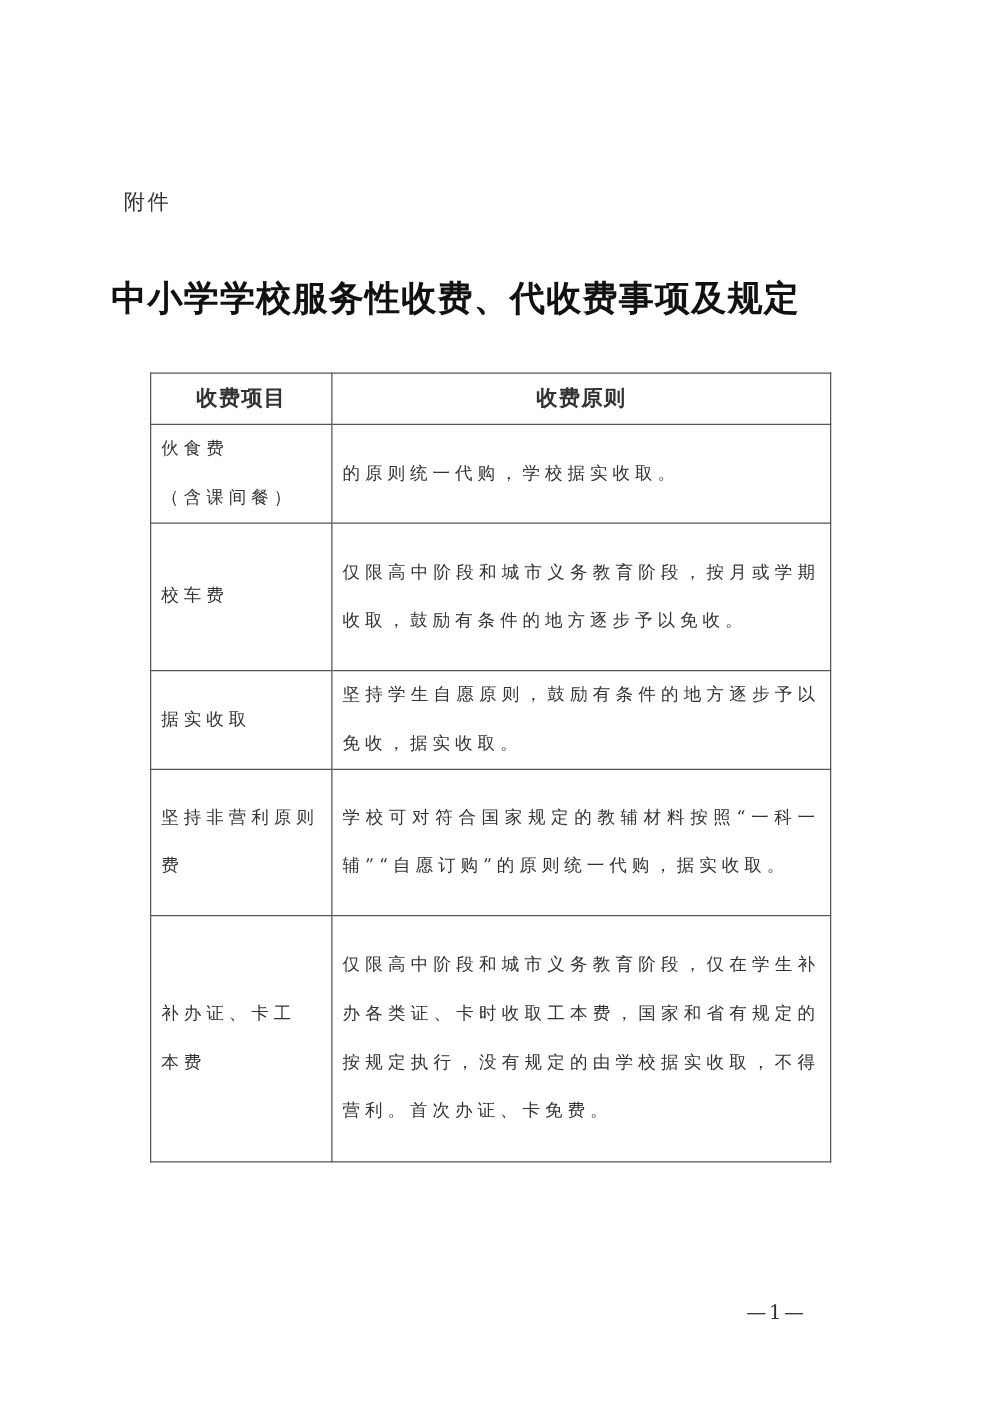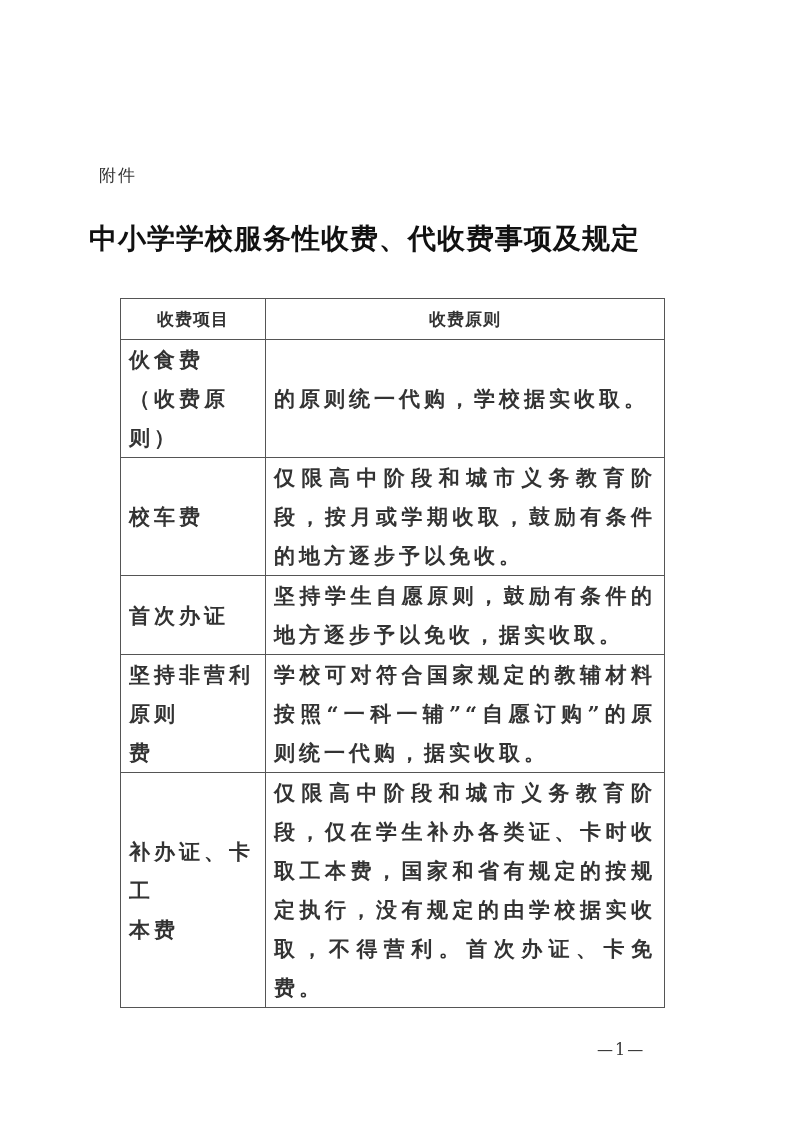--- a/index.html
+++ b/index.html
@@ -1,31 +1,31 @@
 <!DOCTYPE html>
 <html><head>
 <meta charset="utf-8">
 <style>
   html, body { margin: 0; padding: 0; }
   body {
     width: 793px; height: 1121px; background: #ffffff; position: relative; overflow: hidden;
     font-family: "DejaVu Serif", "Liberation Serif", serif; color: #2a2a2a;
   }
-  .attach { position: absolute; left: 99px; top: 164px; font-size: 17px; letter-spacing: 2px; color: #333; }
+  .attach { position: absolute; left: 99px; top: 150px; font-size: 17px; letter-spacing: 2px; color: #333; }
   .title {
     position: absolute; left: 0; width: 729px; top: 220px; text-align: center;
     font-size: 28px; font-weight: bold; letter-spacing: 1px; color: #111;
   }
   table.fees {
     position: absolute; left: 120px; top: 298px; width: 544px;
     border-collapse: collapse; table-layout: fixed;
   }
   table.fees td, table.fees th {
     border: 1.3px solid #555; padding: 0 8px; vertical-align: middle;
-    font-size: 21px; line-height: 39px; letter-spacing: 4px; font-weight: bold; color: #333;
+    font-size: 14px; line-height: 39px; letter-spacing: 4px; font-weight: normal; color: #333;
   }
   table.fees th { font-family: "DejaVu Sans", "Liberation Sans", sans-serif; font-weight: bold; font-size: 17px; letter-spacing: 1px; text-align: center; height: 40px; }
   col.c1 { width: 145px; }
   col.c2 { width: 399px; }
   td.item { padding-left: 5px; }
   td.rule { padding-left: 8px; padding-right: 4px; text-align: justify; letter-spacing: 3.3px; }
   .pageno { position: absolute; left: 597px; top: 1040px; font-size: 16px; letter-spacing: 2px; color: #333; }
 </style>
 </head>
 <body>
@@ -41,33 +41,33 @@
   <thead>
     <tr>
       <th>收费项目</th>
       <th>收费原则</th>
     </tr>
   </thead>
   <tbody>
     <tr style="height:78px">
       <td class="item">
         <div>伙食费</div>
-        <div>（收费原则）</div>
+        <div>（含课间餐）</div>
       </td>
       <td class="rule">的原则统一代购，学校据实收取。</td>
     </tr>
     <tr style="height:118px">
       <td class="item">
         <div>校车费</div>
       </td>
       <td class="rule">仅限高中阶段和城市义务教育阶段，按月或学期收取，鼓励有条件的地方逐步予以免收。</td>
     </tr>
     <tr style="height:79px">
       <td class="item">
-        <div>首次办证</div>
+        <div>据实收取</div>
       </td>
       <td class="rule">坚持学生自愿原则，鼓励有条件的地方逐步予以免收，据实收取。</td>
     </tr>
     <tr style="height:117px">
       <td class="item">
         <div>坚持非营利原则</div>
         <div>费</div>
       </td>
       <td class="rule">学校可对符合国家规定的教辅材料按照“一科一辅”“自愿订购”的原则统一代购，据实收取。</td>
     </tr>

